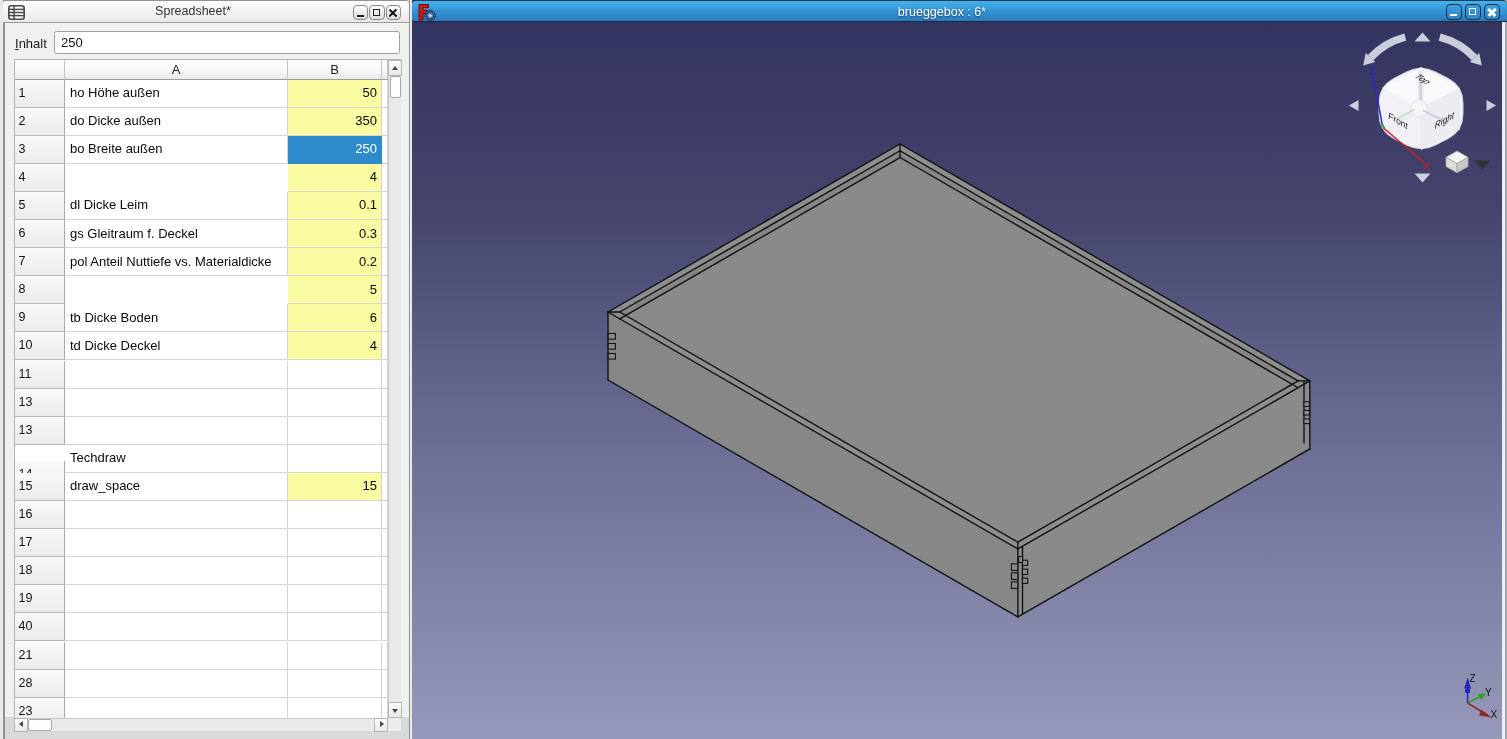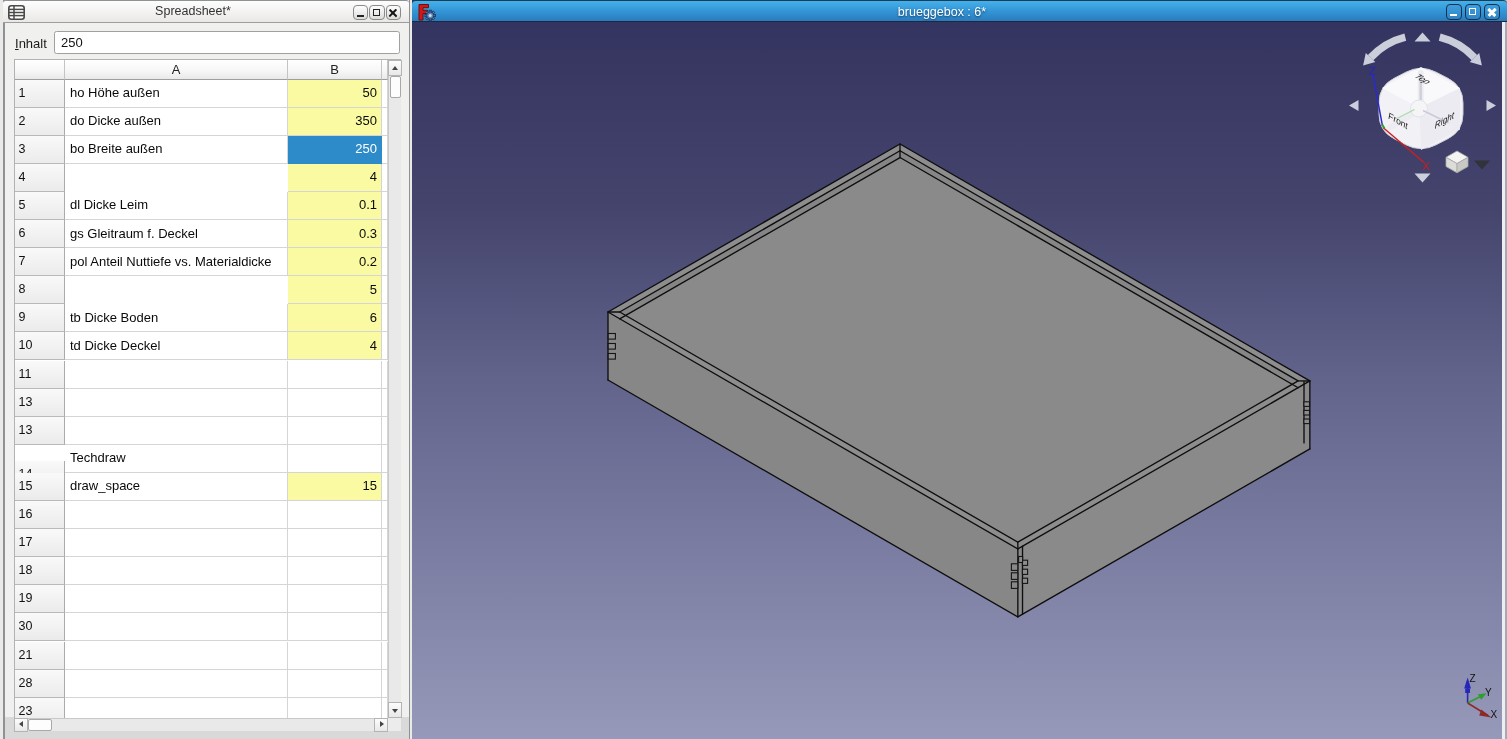--- a/index.html
+++ b/index.html
@@ -149,21 +149,21 @@
 <div class="cb" style="top:469.1px;height:28.1px"></div>
 <div class="cs" style="top:469.1px;height:28.1px"></div>
 <div class="rh" style="top:497.2px;height:28.1px"><span>18</span></div>
 <div class="ca" style="top:497.2px;height:28.1px"></div>
 <div class="cb" style="top:497.2px;height:28.1px"></div>
 <div class="cs" style="top:497.2px;height:28.1px"></div>
 <div class="rh" style="top:525.3px;height:28.1px"><span>19</span></div>
 <div class="ca" style="top:525.3px;height:28.1px"></div>
 <div class="cb" style="top:525.3px;height:28.1px"></div>
 <div class="cs" style="top:525.3px;height:28.1px"></div>
-<div class="rh" style="top:553.4px;height:28.1px"><span>30</span></div>
+<div class="rh" style="top:553.4px;height:28.1px"><span>40</span></div>
 <div class="ca" style="top:553.4px;height:28.1px"></div>
 <div class="cb" style="top:553.4px;height:28.1px"></div>
 <div class="cs" style="top:553.4px;height:28.1px"></div>
 <div class="rh" style="top:581.5px;height:28.1px"><span>21</span></div>
 <div class="ca" style="top:581.5px;height:28.1px"></div>
 <div class="cb" style="top:581.5px;height:28.1px"></div>
 <div class="cs" style="top:581.5px;height:28.1px"></div>
 <div class="rh" style="top:609.6px;height:28.1px"><span>28</span></div>
 <div class="ca" style="top:609.6px;height:28.1px"></div>
 <div class="cb" style="top:609.6px;height:28.1px"></div>

